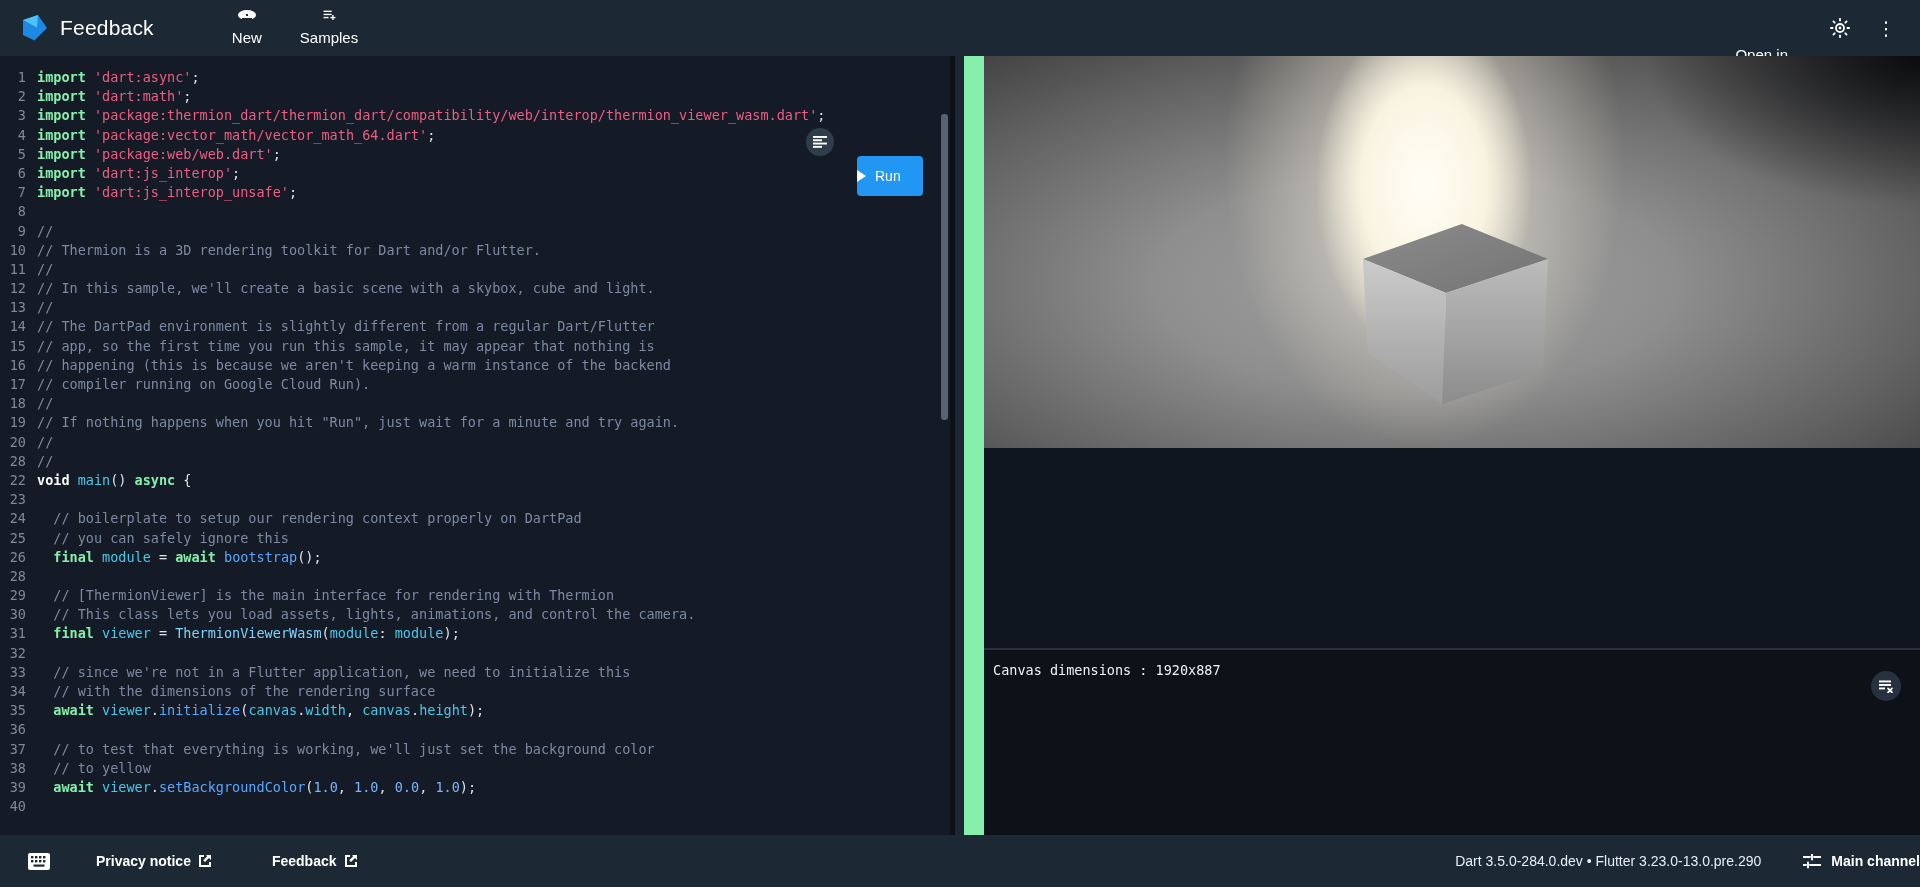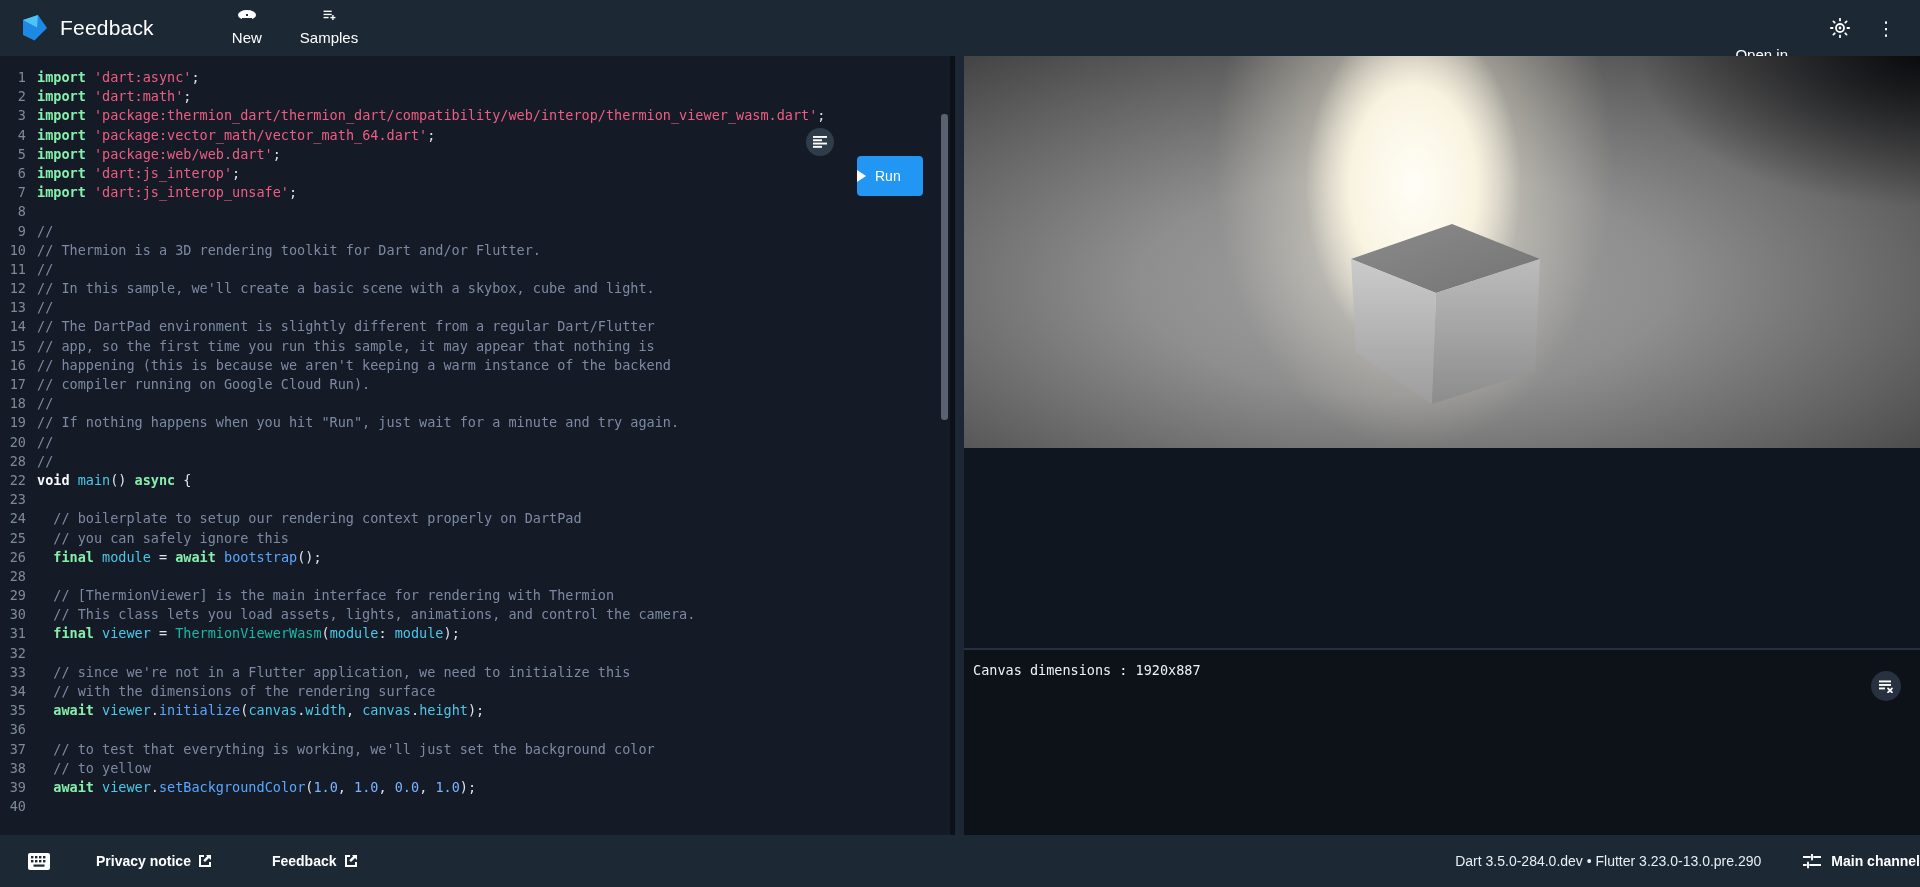--- a/index.html
+++ b/index.html
@@ -34,37 +34,37 @@
   .gut { width:26px; text-align:right; color:#7e8a99; flex:none; user-select:none; }
   .code { margin-left:11px; }
   .tok-p  { color:#dde3ec; }
   .tok-k  { color:#86efac;font-weight:bold; }
   .tok-s  { color:#ee5d83; }
   .tok-c  { color:#7d89a3; }
   .tok-t  { color:#f8fafc; font-weight:bold; }
   .tok-f  { color:#59a7ff; }
   .tok-v  { color:#49c8e8; }
   .tok-n  { color:#7cb5ff; }
-  .tok-cl { color:#14b8a6; }
+  .tok-cl { color:#7dd3fc; }
 
   .vscroll-thumb { position:absolute; left:941px; top:58px; width:7px; height:306px;
                    background:#59626e; border-radius:3px; }
 
   .format-btn { position:absolute; left:806px; top:72px; width:28px; height:28px; border-radius:50%;
                 background:#2f3c4a; display:flex; align-items:center; justify-content:center; cursor:pointer; }
   .run-btn { position:absolute; left:857px; top:72px; width:66px; height:40px; background:#2196f3;
              border-radius:4px; color:#fff; font-size:14px; display:flex; align-items:center;
              gap:9px; cursor:pointer;margin-top:28px; }
   .play-tri { width:0; height:0; border-left:9px solid #fff; border-top:6px solid transparent;
               border-bottom:6px solid transparent; }
 
   .splitter { width:14px; flex:none; background:linear-gradient(90deg,#0c1118 0 5px,#1d2634 5px 100%); }
 
   
-  .right-panel { flex:1; display:flex; flex-direction:column; background:#86efac; min-width:0; }
+  .right-panel { flex:1; display:flex; flex-direction:column; background:#86efac; min-width:0;padding-left:20px; }
   .viewport { height:392px; flex:none; position:relative;
     background:
       radial-gradient(ellipse 150px 235px at 47% 33%, #fffef6 0%, rgba(253,247,228,.92) 42%, rgba(253,247,228,0) 72%),
       radial-gradient(ellipse 285px 410px at 47% 27%, rgba(248,241,221,.78) 0%, rgba(248,241,221,0) 70%),
       radial-gradient(ellipse 42% 55% at 100% 0%, rgba(4,5,8,.88) 0%, rgba(4,5,8,0) 70%),
       radial-gradient(ellipse 82% 84% at 46% 58%, #a2a2a2 0%, #8e8e8e 34%, #616161 68%, #383838 97%),
       #333; }
   .viewport svg { position:absolute; inset:0; width:100%; height:100%; }
   .rp-filler { flex:1; background:#10161f; }
   .console { height:187px; flex:none; border-top:2px solid #26303e; background:#0d1219;

